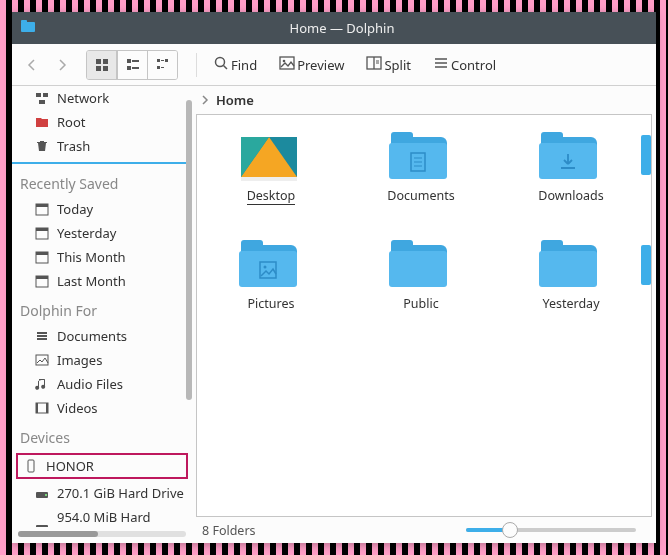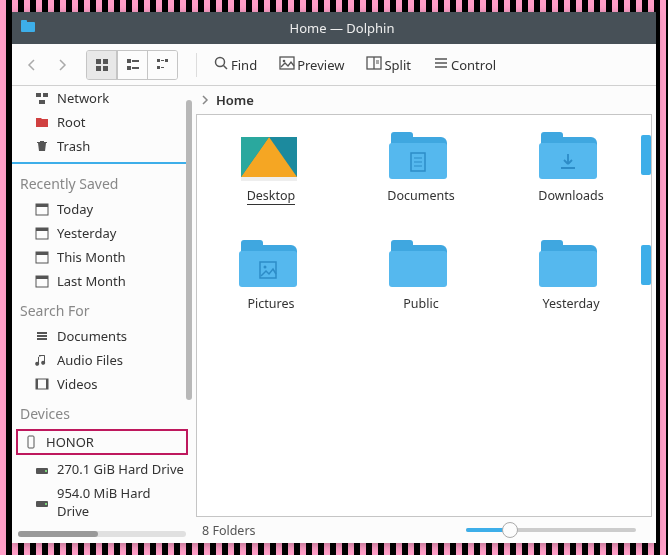--- a/index.html
+++ b/index.html
@@ -190,28 +190,35 @@
             <span>This Month</span>
           </div>
         <div class="sb-item">
             <svg viewBox="0 0 14 14">
               <rect x="1" y="2" width="12" height="11" stroke="#555" fill="none"></rect>
               <rect x="1" y="2" width="12" height="3" fill="#555"></rect>
             </svg>
             <span>Last Month</span>
           </div>
 
-        <div class="sb-hdr">Search For</div>
+        <div class="sb-hdr">Dolphin For</div>
         <div class="sb-item">
             <svg viewBox="0 0 14 14">
               <rect x="2" y="3" width="10" height="2" fill="#555"></rect>
               <rect x="2" y="6" width="10" height="2" fill="#555"></rect>
               <rect x="2" y="9" width="10" height="2" fill="#555"></rect>
             </svg>
             <span>Documents</span>
+          </div>
+        <div class="sb-item">
+            <svg viewBox="0 0 14 14">
+              <rect x="1" y="2" width="12" height="10" stroke="#555" fill="none"></rect>
+              <path d="M2 10l3-3 2 2 3-4 3 5" stroke="#555" fill="none"></path>
+            </svg>
+            <span>Images</span>
           </div>
         <div class="sb-item">
             <svg viewBox="0 0 14 14">
               <path d="M4 2v8a2 2 0 11-1-1V4l7-2v7a2 2 0 11-1-1V2z" fill="#555"></path>
             </svg>
             <span>Audio Files</span>
           </div>
         <div class="sb-item">
             <svg viewBox="0 0 14 14">
               <rect x="1" y="2" width="12" height="10" stroke="#555" fill="none"></rect>

